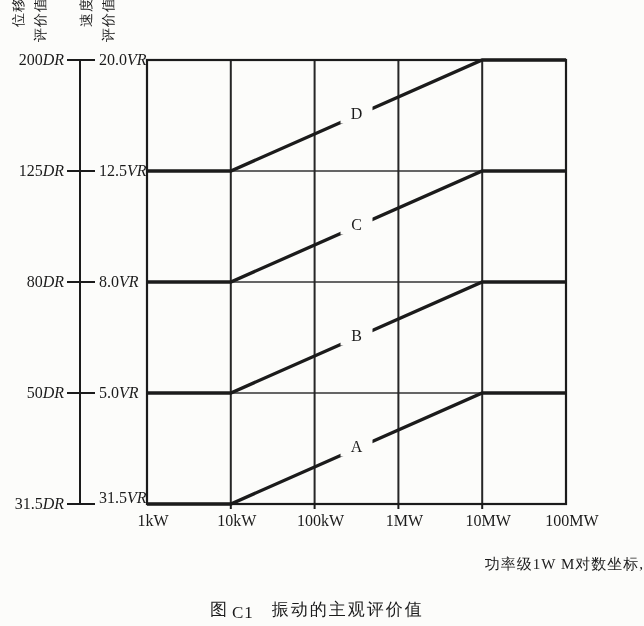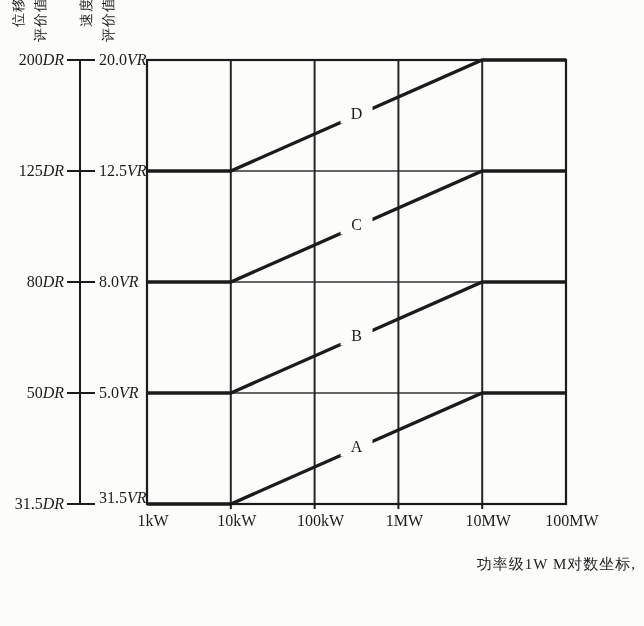--- a/index.html
+++ b/index.html
@@ -15,21 +15,21 @@
   .vtitle{
     position:absolute;width:52px;height:44px;
     font-size:14px;line-height:22px;letter-spacing:1px;
     text-align:right;transform:rotate(-90deg);
     color:#1b1b1b;white-space:nowrap;
   }
   .vtitle span{display:block;}
   #vtitle-disp{left:4px;top:1px;}
   #vtitle-vel{left:72px;top:1px;}
   .footnote{
-    position:absolute;right:8px;top:555px;
+    position:absolute;right:0;top:555px;
     font-size:15px;letter-spacing:1px;color:#1b1b1b;
   }
   .caption{
     position:absolute;left:210px;top:598px;
     font-size:17px;color:#1b1b1b;letter-spacing:1px;
   }
   .caption .fig-no{position:relative;top:3px;margin-left:4px;}
   .caption .cap-text{margin-left:18px;letter-spacing:2px;}
   svg text{fill:#1b1b1b;}
 </style>
@@ -104,14 +104,17 @@
       </g>
       <g>
         <polyline points="147,504 230.8,504 482.2,393 566,393" fill="none" stroke="#1b1b1b" stroke-width="3.3" stroke-linejoin="miter"></polyline>
         <rect x="340.5" y="434.5" width="32" height="22" fill="#fcfcfa"></rect>
         <text x="356.5" y="451.5" text-anchor="middle" font-size="16" font-family="&quot;Liberation Serif&quot;, serif">A</text>
       </g>
     </svg>
 
   <div class="footnote">功率级1W M对数坐标,</div>
 
+  <div class="caption">
+    <span>图</span><span class="fig-no">C1</span><span class="cap-text">振动的主观评价值</span>
+  </div>
 
 </div>
 
 </body></html>

